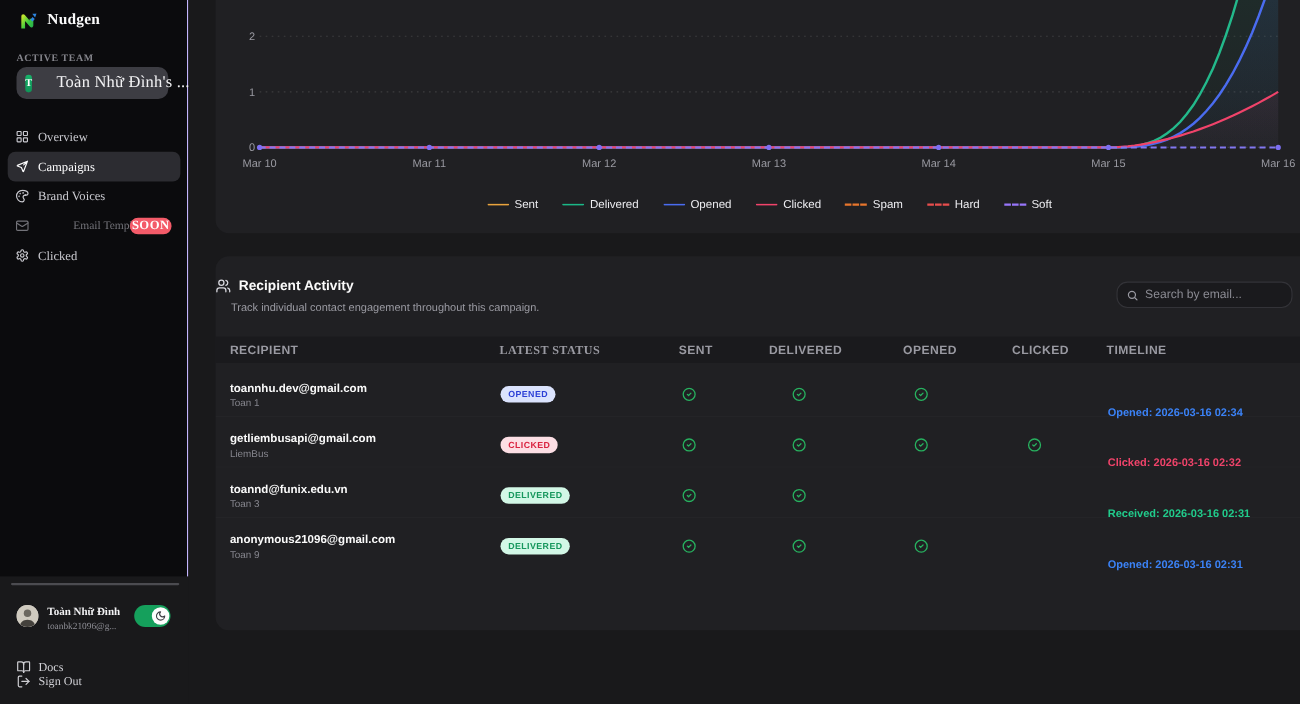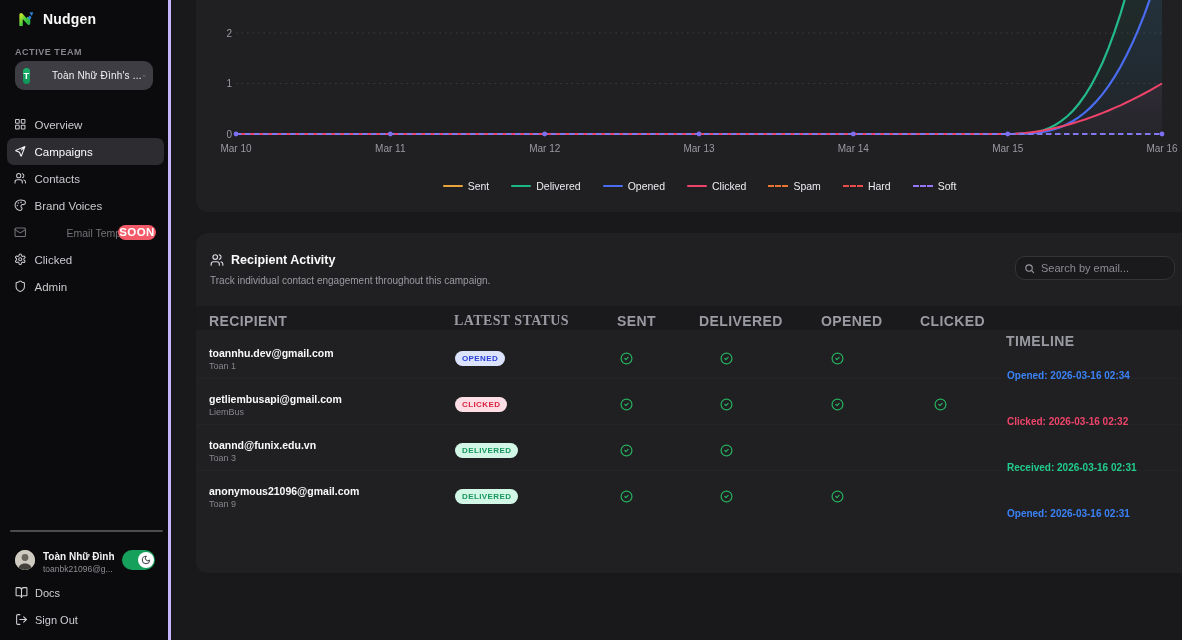--- a/index.html
+++ b/index.html
@@ -1,24 +1,24 @@
 <!DOCTYPE html>
 <html><head>
 <meta charset="utf-8">
 <style>
 * { margin:0; padding:0; box-sizing:border-box; }
 html,body { width:1182px; height:640px; overflow:hidden; background:#19191b; font-family:"Liberation Sans", sans-serif; }
 
-#sidebar { position:absolute; left:0; top:0; width:171px; height:640px; background:#0b0b0d; border-right:3px solid #c4b5fd; }
+#sidebar { position:absolute; left:0; top:0; width:171px; height:524px; background:#0b0b0d; border-right:1px solid #c4b5fd;font-family:Liberation Serif, serif; }
 #logo { position:absolute; left:19px; top:11px; display:flex; align-items:center; }
 #logo span { color:#fafafa; font-weight:bold; font-size:14px; letter-spacing:.2px; margin-left:9px; }
 #activeteam { position:absolute; left:15px; top:47px; font-size:9px; font-weight:bold; color:#85858c; letter-spacing:.55px; }
 #teambtn { position:absolute; left:15px; top:61px; width:138px; height:29px; background:#3d3d43; border-radius:9px; display:flex; align-items:center; padding:0 7px; }
 #teambtn .tav { width:16px; height:16px; border-radius:4.5px; background:linear-gradient(180deg,#17b36a,#0f9457); color:#fff; font-size:9.5px; font-weight:bold; display:flex; align-items:center; justify-content:center; margin-left:1px; }
-#teambtn .tname { color:#f2f2f4; font-size:10px; margin-left:22px; white-space:nowrap; letter-spacing:.2px; }
+#teambtn .tname { color:#f2f2f4; font-size:15px; margin-left:22px; white-space:nowrap; letter-spacing:.2px; }
 #teambtn svg { margin-left:auto; }
 nav { position:absolute; left:7px; top:111px; width:157px; }
 .nitem { position:relative; height:27px; display:flex; align-items:center; padding-left:7px; border-radius:7px; color:#c9c9cf; }
 .nitem svg { width:12.5px; height:12.5px; flex:none; }
 .nitem span { font-size:11.5px; margin-left:8px; white-space:nowrap; }
 .nitem.active { background:#2c2c31; color:#fbfbfc; }
 .nitem.dim { color:#737379;gap:32px; }
 .soon { position:absolute; right:8px; top:6px; width:38px; text-align:center; background:#f45b69; color:#fff; font-size:8px; line-height:9px; font-weight:bold; letter-spacing:.4px; padding:3px 0; border-radius:8px; }
 #sep { position:absolute; left:10px; top:530px; width:153px; height:2px; background:#4b4b50; border-radius:2px; }
 #profile { position:absolute; left:15px; top:550px; width:141px; height:21px; }
@@ -34,26 +34,26 @@
 .card { position:absolute; left:25px; right:-14px; background:#202023; border-radius:12px; }
 #chartcard { top:-68px; height:280px; }
 #tablecard { top:233px; height:340px; }
 
 #legend { position:absolute; left:7px; right:0; top:248px; display:flex; justify-content:center; gap:22px; }
 .litem { display:flex; align-items:center; gap:5px; }
 .litem .sw { width:20px; height:0; border-top:2.5px solid; border-radius:2px; }
 .litem .swd { width:20px; height:0; border-top:2.5px dashed; }
 .litem span { color:#ececf0; font-size:10.5px; }
 
-#tc-title { position:absolute; left:14px; top:20px; display:flex; align-items:flex-end; gap:7px; color:#fafafa; font-size:12.5px; font-weight:bold; }
+#tc-title { position:absolute; left:0; top:20px; display:flex; align-items:flex-end; gap:7px; color:#fafafa; font-size:12.5px; font-weight:bold; }
 #tc-sub { position:absolute; left:14px; top:42px; color:#9a9aa2; font-size:10px; }
 #search { position:absolute; right:21px; top:23px; width:160px; height:24px; background:#1a1a1d; border:1px solid #333338; border-radius:10px; display:flex; align-items:center; padding:0 8px; }
 #search span { color:#8b8b93; font-size:11px; margin-left:6px; }
 #thead { position:absolute; left:0; right:0; top:73px; height:24px; background:#1a1a1d; }
-.th { position:absolute; top:7px; font-size:14px; font-weight:bold; color:#9a9aa2; letter-spacing:.4px; }
+.th { position:absolute; top:7px; font-size:11px; font-weight:bold; color:#9a9aa2; letter-spacing:.4px; }
 .row { position:absolute; left:0; right:0; height:46px; border-bottom:1px solid rgba(255,255,255,0.018); }
 .email { position:absolute; left:13px; top:14px; color:#fafafa; font-size:10.5px; font-weight:bold; }
 .rname { position:absolute; left:13px; top:28px; color:#85858d; font-size:9px; }
 .badge { position:absolute; left:259px; top:18px; height:15px; line-height:15.5px; border-radius:8px; font-size:8px; font-weight:bold; letter-spacing:.4px; padding:0 7px; }
 .b-open { background:#dbe3fd; color:#2b3fd6; }
 .b-click { background:#fcdee4; color:#da2340; }
 .b-deliv { background:#d2f7e6; color:#17975d; }
 .chk { position:absolute; top:19px; }
 .tl { position:absolute; left:811px; top:37px; font-size:10px; font-weight:bold; white-space:nowrap; }
 .tl-b { color:#3b82f6; } .tl-r { color:#f0436a; } .tl-g { color:#21cc8c; }
@@ -164,21 +164,21 @@
         </svg>
       <span>Search by email...</span>
     </div>
     <div id="thead">
       <div class="th" style="left:13px;">RECIPIENT</div>
       <div class="th" style="left:258px;font-family:Liberation Serif, serif;">LATEST STATUS</div>
       <div class="th" style="left:421px;">SENT</div>
       <div class="th" style="left:503px;">DELIVERED</div>
       <div class="th" style="left:625px;">OPENED</div>
       <div class="th" style="left:724px;">CLICKED</div>
-      <div class="th" style="left:810px;margin-top:20px;">TIMELINE</div>
+      <div class="th" style="left:810px;">TIMELINE</div>
     </div>
 
     <div id="rows" style="position:absolute; left:0; right:0; top:100px;">
       <div class="row" style="top:0;">
         <div class="email">toannhu.dev@gmail.com</div>
           <div class="rname">Toan 1</div>
         <div class="badge b-open">OPENED</div>
         <svg class="chk" style="left:424px" width="13" height="13" viewBox="0 0 24 24" fill="none" stroke="#27b15f" stroke-width="2.2" stroke-linecap="round" stroke-linejoin="round">
             <circle cx="12" cy="12" r="10"></circle>
             <path d="m9 12 2 2 4-4"></path>
@@ -286,29 +286,20 @@
         <span>Overview</span>
       </div>
     <div class="nitem active">
         <svg viewBox="0 0 24 24" fill="none" stroke="currentColor" stroke-width="2" stroke-linecap="round" stroke-linejoin="round">
           <path d="M14.5 9.5 21 3m0 0-6.8 18a.5.5 0 0 1-.9 0l-2.8-7-7-2.8a.5.5 0 0 1 0-.9L21 3Z"></path>
         </svg>
         <span>Campaigns</span>
       </div>
     <div class="nitem">
         <svg viewBox="0 0 24 24" fill="none" stroke="currentColor" stroke-width="2" stroke-linecap="round" stroke-linejoin="round">
-          <path d="M16 21v-2a4 4 0 0 0-4-4H6a4 4 0 0 0-4 4v2"></path>
-          <circle cx="9" cy="7" r="4"></circle>
-          <path d="M22 21v-2a4 4 0 0 0-3-3.87"></path>
-          <path d="M16 3.13a4 4 0 0 1 0 7.75"></path>
-        </svg>
-        <span>Contacts</span>
-      </div>
-    <div class="nitem">
-        <svg viewBox="0 0 24 24" fill="none" stroke="currentColor" stroke-width="2" stroke-linecap="round" stroke-linejoin="round">
           <circle cx="13.5" cy="6.5" r=".5"></circle>
           <circle cx="17.5" cy="10.5" r=".5"></circle>
           <circle cx="8.5" cy="7.5" r=".5"></circle>
           <circle cx="6.5" cy="12.5" r=".5"></circle>
           <path d="M12 2C6.5 2 2 6.5 2 12s4.5 10 10 10c.93 0 1.78-.38 2.4-1a3.4 3.4 0 0 0 0-4.8c-.62-.62-1-1.47-1-2.4a3.4 3.4 0 0 1 3.4-3.4H19a3 3 0 0 0 3-3c0-3.3-4.5-5.4-10-5.4Z"></path>
         </svg>
         <span>Brand Voices</span>
       </div>
     <div class="nitem dim">
         <svg viewBox="0 0 24 24" fill="none" stroke="currentColor" stroke-width="2" stroke-linecap="round" stroke-linejoin="round">
@@ -317,26 +308,20 @@
         </svg>
         <span style="font-size:10.5px">Email Templates</span>
         <span class="soon">SOON</span>
       </div>
     <div class="nitem">
         <svg viewBox="0 0 24 24" fill="none" stroke="currentColor" stroke-width="2" stroke-linecap="round" stroke-linejoin="round">
           <path d="M12.22 2h-.44a2 2 0 0 0-2 2v.18a2 2 0 0 1-1 1.73l-.43.25a2 2 0 0 1-2 0l-.15-.08a2 2 0 0 0-2.73.73l-.22.38a2 2 0 0 0 .73 2.73l.15.1a2 2 0 0 1 1 1.72v.51a2 2 0 0 1-1 1.74l-.15.09a2 2 0 0 0-.73 2.73l.22.38a2 2 0 0 0 2.73.73l.15-.08a2 2 0 0 1 2 0l.43.25a2 2 0 0 1 1 1.73V20a2 2 0 0 0 2 2h.44a2 2 0 0 0 2-2v-.18a2 2 0 0 1 1-1.73l.43-.25a2 2 0 0 1 2 0l.15.08a2 2 0 0 0 2.73-.73l.22-.39a2 2 0 0 0-.73-2.73l-.15-.08a2 2 0 0 1-1-1.74v-.5a2 2 0 0 1 1-1.74l.15-.09a2 2 0 0 0 .73-2.73l-.22-.38a2 2 0 0 0-2.73-.73l-.15.08a2 2 0 0 1-2 0l-.43-.25a2 2 0 0 1-1-1.73V4a2 2 0 0 0-2-2z"></path>
           <circle cx="12" cy="12" r="3"></circle>
         </svg>
         <span>Clicked</span>
-      </div>
-    <div class="nitem">
-        <svg viewBox="0 0 24 24" fill="none" stroke="currentColor" stroke-width="2" stroke-linecap="round" stroke-linejoin="round">
-          <path d="M20 13c0 5-3.5 7.5-7.66 8.95a1 1 0 0 1-.67-.01C7.5 20.5 4 18 4 13V6a1 1 0 0 1 1-1c2 0 4.5-1.2 6.24-2.72a1.17 1.17 0 0 1 1.52 0C14.51 3.81 17 5 19 5a1 1 0 0 1 1 1z"></path>
-        </svg>
-        <span>Admin</span>
       </div>
   </nav>
   <div id="sep"></div>
   <div id="profile">
     <div id="avatar">
       <svg width="20" height="20" viewBox="0 0 20 20">
           <rect width="20" height="20" fill="#cfcabf"></rect>
           <circle cx="10" cy="7.5" r="3.4" fill="#6b675f"></circle>
           <path d="M3 20c0-4 3-6.5 7-6.5s7 2.5 7 6.5z" fill="#44413c"></path>
         </svg>
@@ -344,21 +329,21 @@
     <div id="pname">Toàn Nhữ Đình</div>
     <div id="pemail">toanbk21096@g...</div>
     <div id="toggle">
         <div class="knob">
           <svg width="10" height="10" viewBox="0 0 24 24" fill="none" stroke="#3f3f46" stroke-width="2.4" stroke-linecap="round" stroke-linejoin="round">
             <path d="M12 3a6 6 0 0 0 9 9 9 9 0 1 1-9-9Z"></path>
           </svg>
         </div>
       </div>
   </div>
-  <div class="bitem" style="top:586px;">
+  <div class="bitem" style="top:600px;">
       <svg viewBox="0 0 24 24" fill="none" stroke="currentColor" stroke-width="2" stroke-linecap="round" stroke-linejoin="round">
         <path d="M12 7v14"></path>
         <path d="M3 18a1 1 0 0 1-1-1V4a1 1 0 0 1 1-1h5a4 4 0 0 1 4 4 4 4 0 0 1 4-4h5a1 1 0 0 1 1 1v13a1 1 0 0 1-1 1h-6a3 3 0 0 0-3 3 3 3 0 0 0-3-3z"></path>
       </svg>
       <span>Docs</span>
     </div>
   <div class="bitem" style="top:613px;">
       <svg viewBox="0 0 24 24" fill="none" stroke="currentColor" stroke-width="2" stroke-linecap="round" stroke-linejoin="round">
         <path d="M9 21H5a2 2 0 0 1-2-2V5a2 2 0 0 1 2-2h4"></path>
         <polyline points="16 17 21 12 16 7"></polyline>

